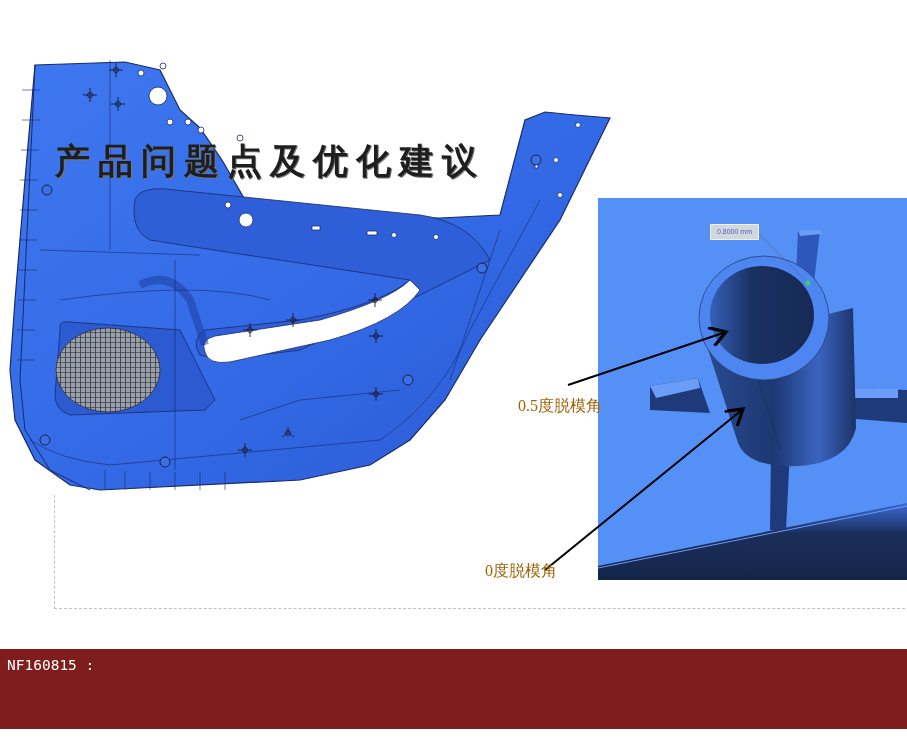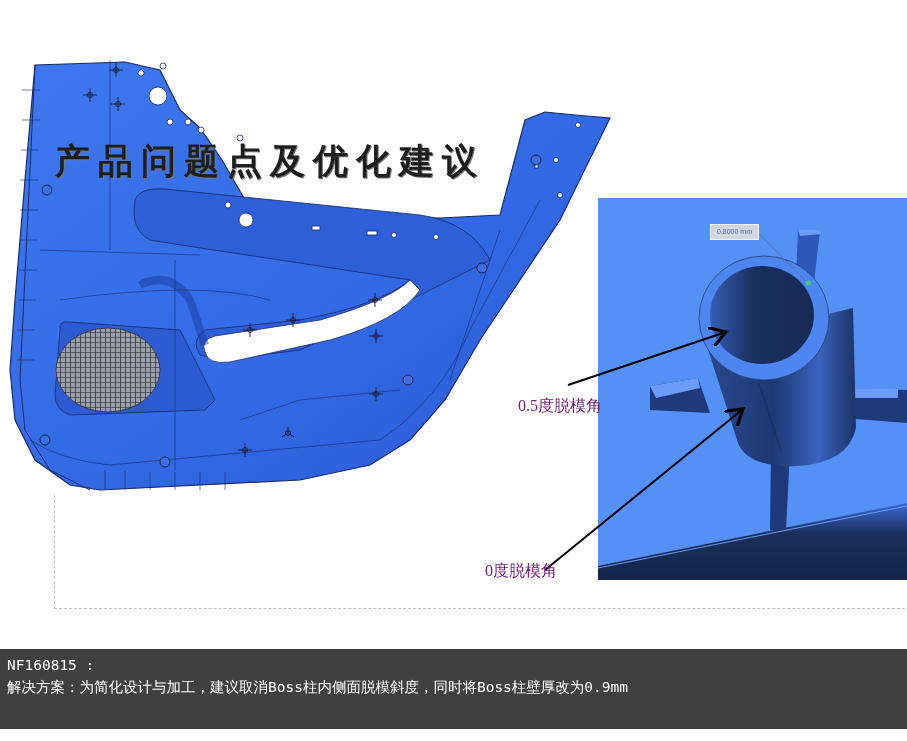--- a/index.html
+++ b/index.html
@@ -4,25 +4,25 @@
 <style>
   html, body { margin:0; padding:0; }
   body { width:907px; height:741px; background:#ffffff; position:relative; overflow:hidden; font-family:"DejaVu Sans", sans-serif; }
   .slide { position:absolute; left:0; top:0; width:907px; height:648px; }
   .dotted-frame { position:absolute; left:54px; top:495px; width:860px; height:113px; border-left:1px dashed #c0c0c0; border-bottom:1px dashed #c0c0c0; }
   .door-panel { position:absolute; left:0; top:55px; width:620px; height:445px; }
   .title { position:absolute; left:55px; top:138px; font-size:35px; font-weight:bold; letter-spacing:8px; color:#1e1e1e; font-family:"DejaVu Sans", sans-serif; text-shadow: 1px 1px 0 #777; white-space:nowrap; }
   .inset { position:absolute; left:598px; top:198px; width:309px; height:382px; background:#5590f7; overflow:hidden; }
   .inset svg { position:absolute; left:0; top:0; }
   .measure-label { position:absolute; left:710px; top:224px; width:47px; height:14px; background:#d2d6de; border:1px solid #eef0f4; font-size:7px; color:#4a68b8; line-height:14px; text-align:center; font-family:"Liberation Sans", sans-serif; }
-  .callout { position:absolute; font-family:"Liberation Serif", serif; font-size:16px; color:#701a75; line-height:22px; }
+  .callout { position:absolute; font-family:"Liberation Serif", serif; font-size:16px; color:#a16207; line-height:22px; }
   .callout-a { left:518px; top:395px; width:90px; }
   .callout-b { left:485px; top:560px; white-space:nowrap; }
   .arrows { position:absolute; left:0; top:0; width:907px; height:741px; pointer-events:none; }
-  .info-bar { position:absolute; left:0; top:649px; width:907px; height:80px; background:#404040; color:#ffffff; font-family:"DejaVu Sans Mono", monospace; font-size:14.5px; line-height:22px; padding:5px 0 0 7px; box-sizing:border-box; }
+  .info-bar { position:absolute; left:0; top:649px; width:907px; height:80px; background:#7f1d1d; color:#ffffff; font-family:"DejaVu Sans Mono", monospace; font-size:14.5px; line-height:22px; padding:5px 0 0 7px; box-sizing:border-box; }
   .info-line { white-space:nowrap; }
 </style>
 </head>
 <body>
 
 <div class="slide">
 
   <div class="dotted-frame"></div>
 
   <svg class="door-panel" viewBox="0 55 620 445" width="620" height="445">
@@ -223,15 +223,14 @@
     </defs>
     <line x1="568" y1="385" x2="726" y2="332" stroke="#000" stroke-width="2" marker-end="url(#ah)"></line>
     <line x1="545" y1="570" x2="743" y2="409" stroke="#000" stroke-width="2" marker-end="url(#ah)"></line>
   </svg>
 
   <div class="callout callout-a">0.5度脱模角</div>
   <div class="callout callout-b">0度脱模角</div>
 
   <div class="info-bar">
     <div class="info-line">NF160815 :</div>
-    <div class="info-line">解决方案：为简化设计与加工，建议取消Boss柱内侧面脱模斜度，同时将Boss柱壁厚改为0.9mm</div>
   </div>
 </div>
 
 </body></html>

